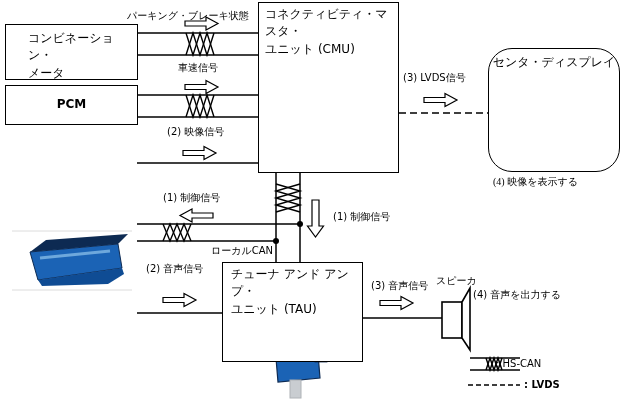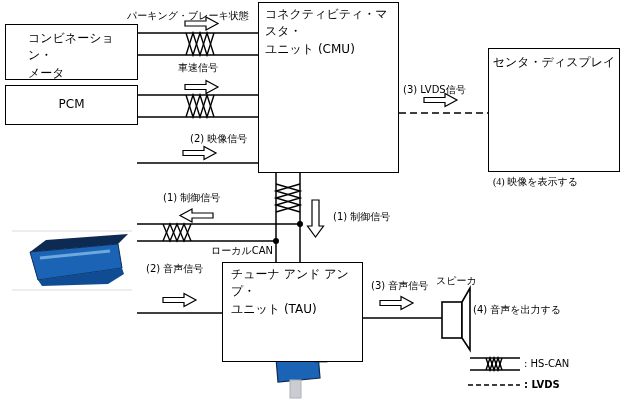--- a/index.html
+++ b/index.html
@@ -12,21 +12,21 @@
     position:absolute;background:#fff;border:1.5px solid #000;box-sizing:border-box;
   }
   .box-label{
     white-space:pre-line;font-size:12px;line-height:1.45;letter-spacing:0px;
   }
   .lbl{
     position:absolute;font-size:10px;line-height:1.2;white-space:nowrap;
   }
   .center{text-align:center;}
   svg{position:absolute;left:0;top:0;}
-  .pcm-center{display:flex;align-items:center;justify-content:center;height:100%;}
+  .pcm-center{display:flex;align-items:center;justify-content:center;height:100%;font-weight:bold;}
 </style>
 </head>
 <body>
 
 <div id="canvas">
 
   <svg width="624" height="407" viewBox="0 0 624 407">
 
     <g stroke="#000" stroke-width="1.5" fill="none">
       <line x1="138" y1="33" x2="258" y2="33"></line>
@@ -145,39 +145,39 @@
   <div class="box" style="left:5px;top:85px;width:133px;height:40px;">
     <div class="pcm-center box-label">PCM</div>
   </div>
 
 
   <div class="box" style="left:258px;top:2px;width:141px;height:171px;">
     <div class="box-label" style="padding:3px 0 0 6px;">コネクティビティ・マスタ・
 ユニット (CMU)</div>
   </div>
 
-  <div class="box" style="left:488px;top:48px;width:132px;height:124px;">
+  <div class="box" style="left:488px;top:48px;width:132px;height:124px;border-radius:24px;">
     <div class="box-label center" style="padding-top:5px;">センタ・ディスプレイ</div>
   </div>
 
   <div class="box" style="left:222px;top:262px;width:141px;height:100px;">
     <div class="box-label" style="padding:3px 0 0 8px;">チューナ アンド アンプ・
 ユニット (TAU)</div>
   </div>
 
   <div class="lbl" style="left:127px;top:10px;text-align:right;">パーキング・ブレーキ状態</div>
   <div class="lbl" style="left:178px;top:62px;">車速信号</div>
-  <div class="lbl" style="left:167px;top:133px;margin-left:23px;">(2) 映像信号</div>
+  <div class="lbl" style="left:167px;top:126px;">(2) 映像信号</div>
   <div class="lbl" style="left:163px;top:192px;">(1) 制御信号</div>
   <div class="lbl" style="left:333px;top:211px;">(1) 制御信号</div>
   <div class="lbl" style="left:211px;top:245px;">ローカルCAN</div>
   <div class="lbl" style="left:146px;top:263px;">(2) 音声信号</div>
   <div class="lbl" style="left:371px;top:280px;">(3) 音声信号</div>
-  <div class="lbl" style="left:403px;top:84px;">(3) LVDS信号</div>
+  <div class="lbl" style="left:403px;top:72px;">(3) LVDS信号</div>
 
   <div class="lbl" style="left:436px;top:275px;">スピーカ</div>
   <div class="lbl" style="left:493px;top:176px;font-family:Liberation Serif, serif;">(4) 映像を表示する</div>
-  <div class="lbl" style="left:473px;top:304px;">(4) 音声を出力する</div>
+  <div class="lbl" style="left:473px;top:289px;">(4) 音声を出力する</div>
 
-  <div class="lbl" style="left:524px;top:358px;text-align:right;">: HS-CAN</div>
+  <div class="lbl" style="left:496px;top:358px;text-align:right;">: HS-CAN</div>
   <div class="lbl" style="left:524px;top:379px;font-weight:bold;">: LVDS</div>
 
 </div>
 
 </body></html>

